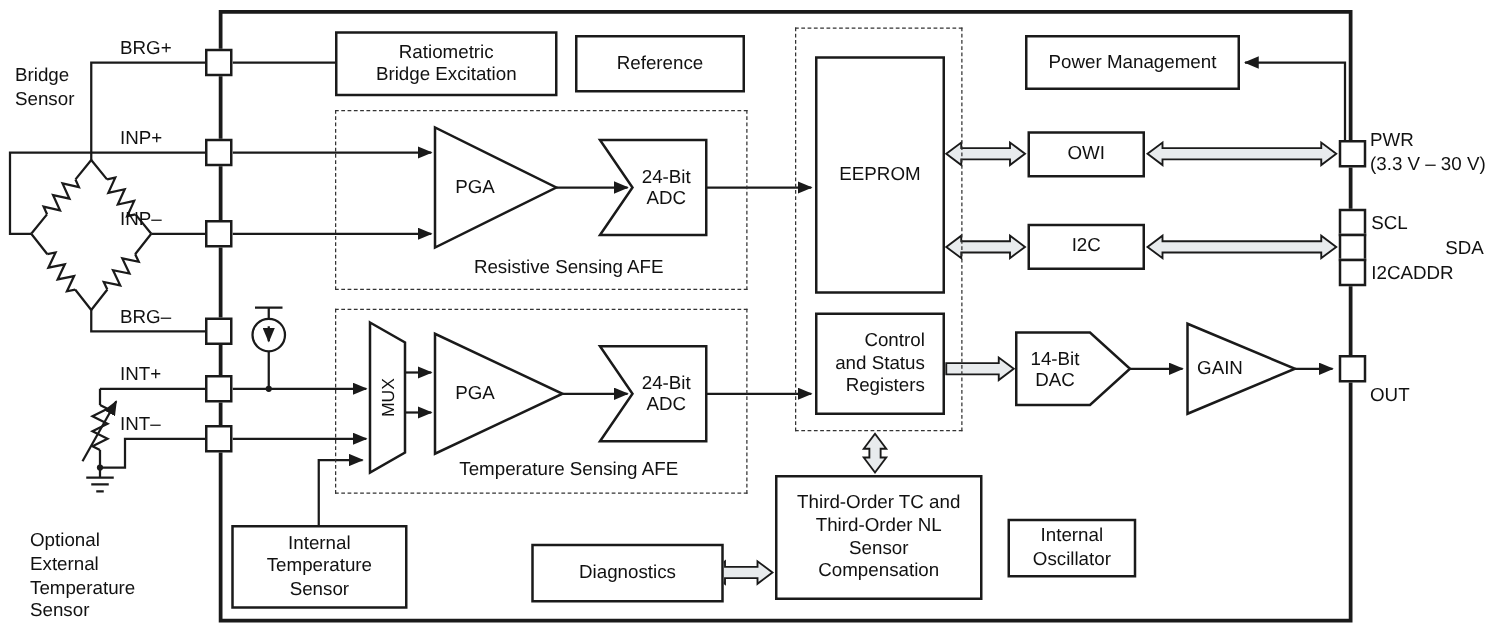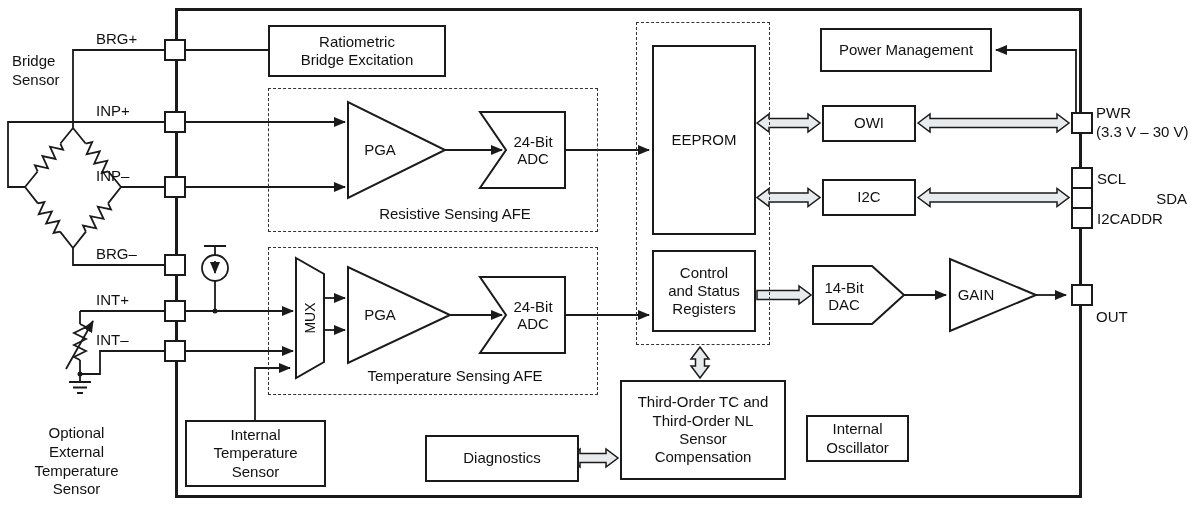--- a/index.html
+++ b/index.html
@@ -15,21 +15,21 @@
        display:flex;align-items:center;justify-content:center;text-align:center;
        white-space:pre-line;font-size:15px;line-height:1.22;}
   .dashedbox{position:absolute;border:1.8px dashed #333;background:transparent;box-sizing:border-box;}
   .pin{position:absolute;width:22px;height:22px;border:2.2px solid #1a1a1a;background:#fff;box-sizing:border-box;}
   .lbl{position:absolute;font-size:15px;line-height:1.25;white-space:pre-line;}
   .slabel{position:absolute;display:flex;align-items:center;justify-content:center;
           text-align:center;white-space:pre-line;font-size:15px;line-height:1.15;}
   .vlabel{position:absolute;display:flex;align-items:center;justify-content:center;
           font-size:14px;transform:rotate(-90deg);}
   .r{}
-  .c{text-align:center;}
+  .c{text-align:left;}
 </style>
 </head>
 <body>
 
 <div class="stage">
 
   <svg class="layer" width="1200" height="507" viewBox="0 0 1200 507">
     <defs>
       <marker id="arr" markerUnits="userSpaceOnUse" markerWidth="12" markerHeight="10" viewBox="0 0 12 10" refX="11" refY="5" orient="auto">
         <path d="M0,0 L12,5 L0,10 Z" fill="#1a1a1a"></path>
@@ -107,22 +107,23 @@
   </svg>
 
   <div class="chip"></div>
 
   <div class="dashedbox" style="left:268px;top:88px;width:330px;height:144px;"></div>
   <div class="dashedbox" style="left:268px;top:247px;width:330px;height:148px;"></div>
   <div class="dashedbox" style="left:636px;top:22px;width:134px;height:323px;"></div>
 
   <div class="box" style="left:268px;top:25px;width:178px;height:52px;">Ratiometric
 Bridge Excitation</div>
+  <div class="box" style="left:460px;top:28px;width:136px;height:46px;">Reference</div>
   <div class="box" style="left:652px;top:45px;width:104px;height:190px;">EEPROM</div>
-  <div class="box" style="left:652px;top:250px;width:104px;height:82px;">Control
+  <div class="box" style="left:652px;top:250px;width:104px;height:82px;text-align:right;">Control
 and Status
 Registers</div>
   <div class="box" style="left:822px;top:105px;width:94px;height:37px;">OWI</div>
   <div class="box" style="left:820px;top:28px;width:172px;height:44px;">Power Management</div>
   <div class="box" style="left:822px;top:179px;width:94px;height:37px;">I2C</div>
   <div class="box" style="left:806px;top:415px;width:103px;height:47px;">Internal
 Oscillator</div>
   <div class="box" style="left:620px;top:380px;width:166px;height:100px;">Third-Order TC and
 Third-Order NL
 Sensor

